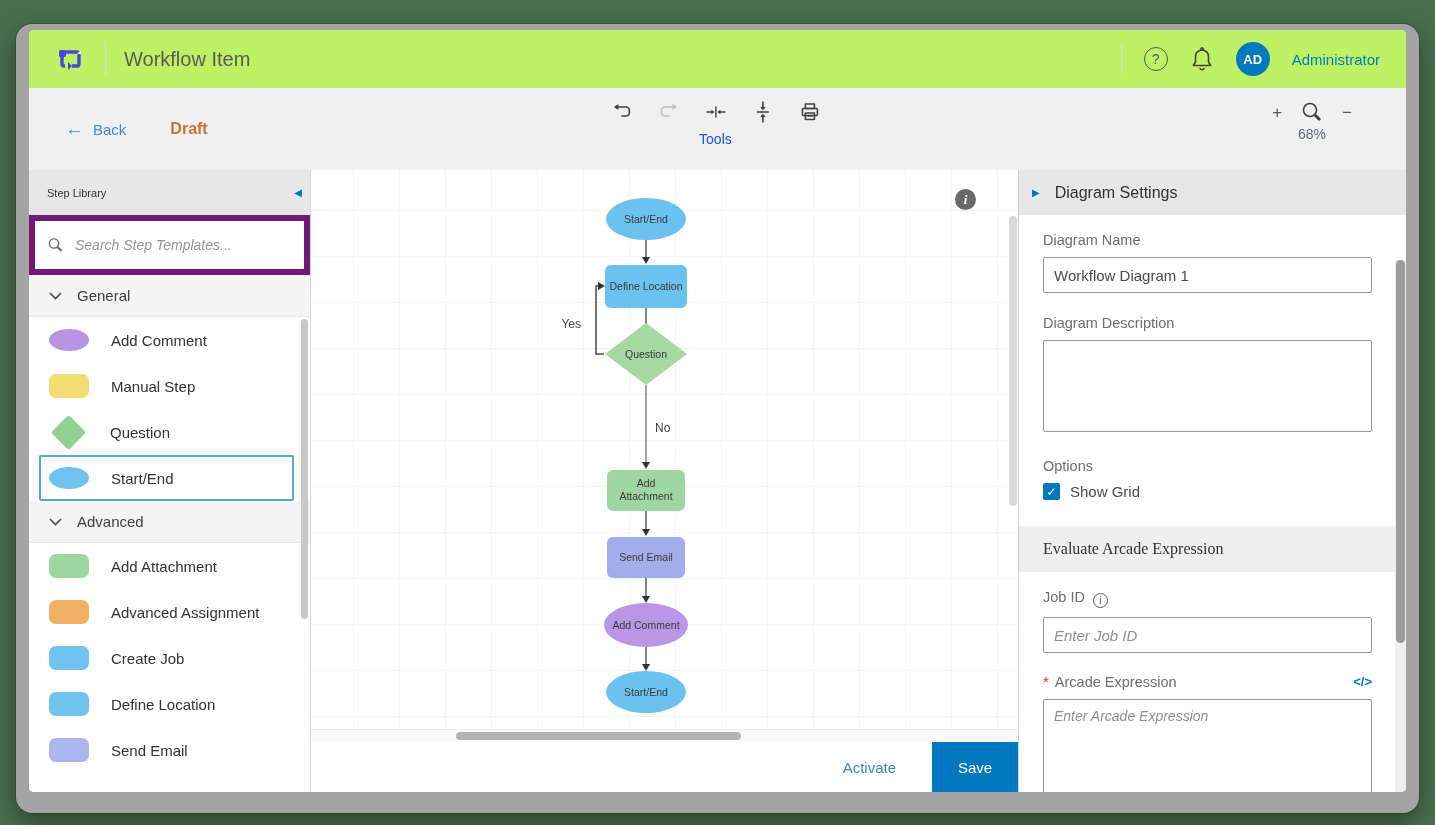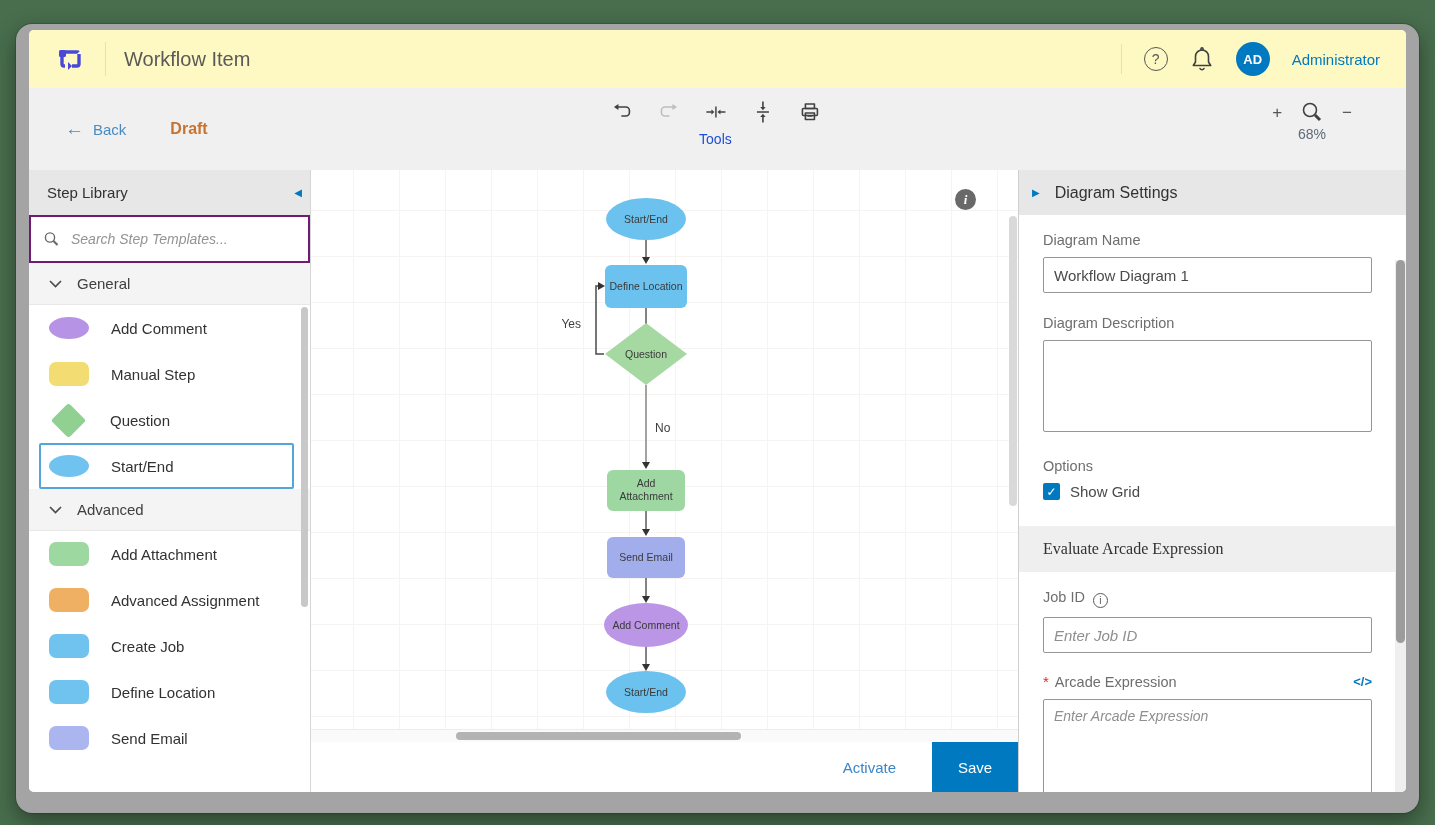--- a/index.html
+++ b/index.html
@@ -8,21 +8,21 @@
 
   .frame { position:absolute; left:16px; right:16px; top:24px; bottom:12px;
            background:#a4a4a4; border-radius:16px;
            box-shadow:0 8px 22px rgba(0,0,0,.4), 0 0 0 1px rgba(0,0,0,.15); }
   .app { position:absolute; left:13px; right:13px; top:6px; bottom:21px;
          background:#fff; border-radius:5px; overflow:hidden;
          display:flex; flex-direction:column; }
 
   
   .header { height:58px; display:flex; align-items:center; padding:16px 26px; position:relative;
-            background:#fef9c3; flex:0 0 auto; }
+            background:#bef264; flex:0 0 auto; }
   .logo { width:32px; height:32px; flex:0 0 auto; }
   .hdr-divider { width:1px; height:34px; background:#ddd; margin:0 18px; }
   .app-title { font-size:20px; color:#595959; }
   .tabs { position:absolute; left:50%; transform:translateX(-53%); top:0; height:58px;
           display:flex; gap:38px; align-items:center; }
   .tab { font-size:15px; color:#4a4a4a; height:58px; display:flex; align-items:center;
          position:relative; cursor:pointer; }
   .tab.active { color:#323232; }
   .tab.active::after { content:""; position:absolute; left:0; right:0; bottom:0;
                        height:3px; background:#0079c1; }
@@ -52,23 +52,23 @@
   .zoom-label { font-size:14px; color:#5d6b79; }
 
   
   .main { flex:1; display:flex; min-height:0; }
 
   
   .sidebar { width:282px; flex:0 0 auto; display:flex; flex-direction:column;
              border-right:1px solid #d6d6d6; position:relative; background:#fff; }
   .sb-header { height:45px; background:#e7e7e7; display:flex; align-items:center;
                justify-content:space-between; padding:0 8px 0 18px; flex:0 0 auto; }
-  .sb-title { font-size:15px; color:#323232; }
+  .sb-title { font-size:11px; color:#323232; }
   .collapse-glyph { font-size:10px; color:#0079c1; cursor:pointer; }
-  .search-box { height:48px; border:2px solid #701a75; background:#fff; display:flex;
+  .search-box { height:60px; border:6px solid #701a75; background:#fff; display:flex;
                 align-items:center; padding:0 12px; gap:11px; flex:0 0 auto; }
   .search-box input { border:none; outline:none; flex:1; font-size:14px; color:#4a4a4a;
                       font-family:"Liberation Sans",sans-serif; background:transparent; }
   .search-box input::placeholder { font-style:italic; color:#949494; }
   .step-list { flex:1; position:relative; overflow:hidden; }
   .section-header { height:42px; background:#f4f4f4; border-bottom:1px solid #e8e8e8;
                     display:flex; align-items:center; gap:15px; padding-left:20px; cursor:pointer; }
   .section-label { font-size:15px; color:#404040; }
   .step-item { height:46px; display:flex; align-items:center; gap:22px; padding-left:20px; cursor:pointer; }
   .step-item.selected { border:2px solid #56a5d8; border-radius:2px; margin:0 16px 0 10px;

